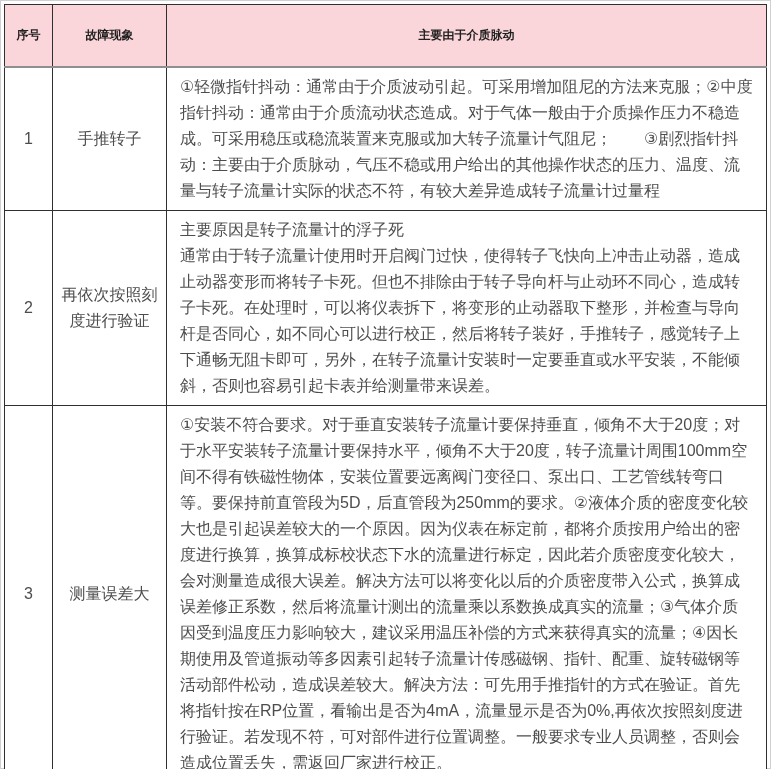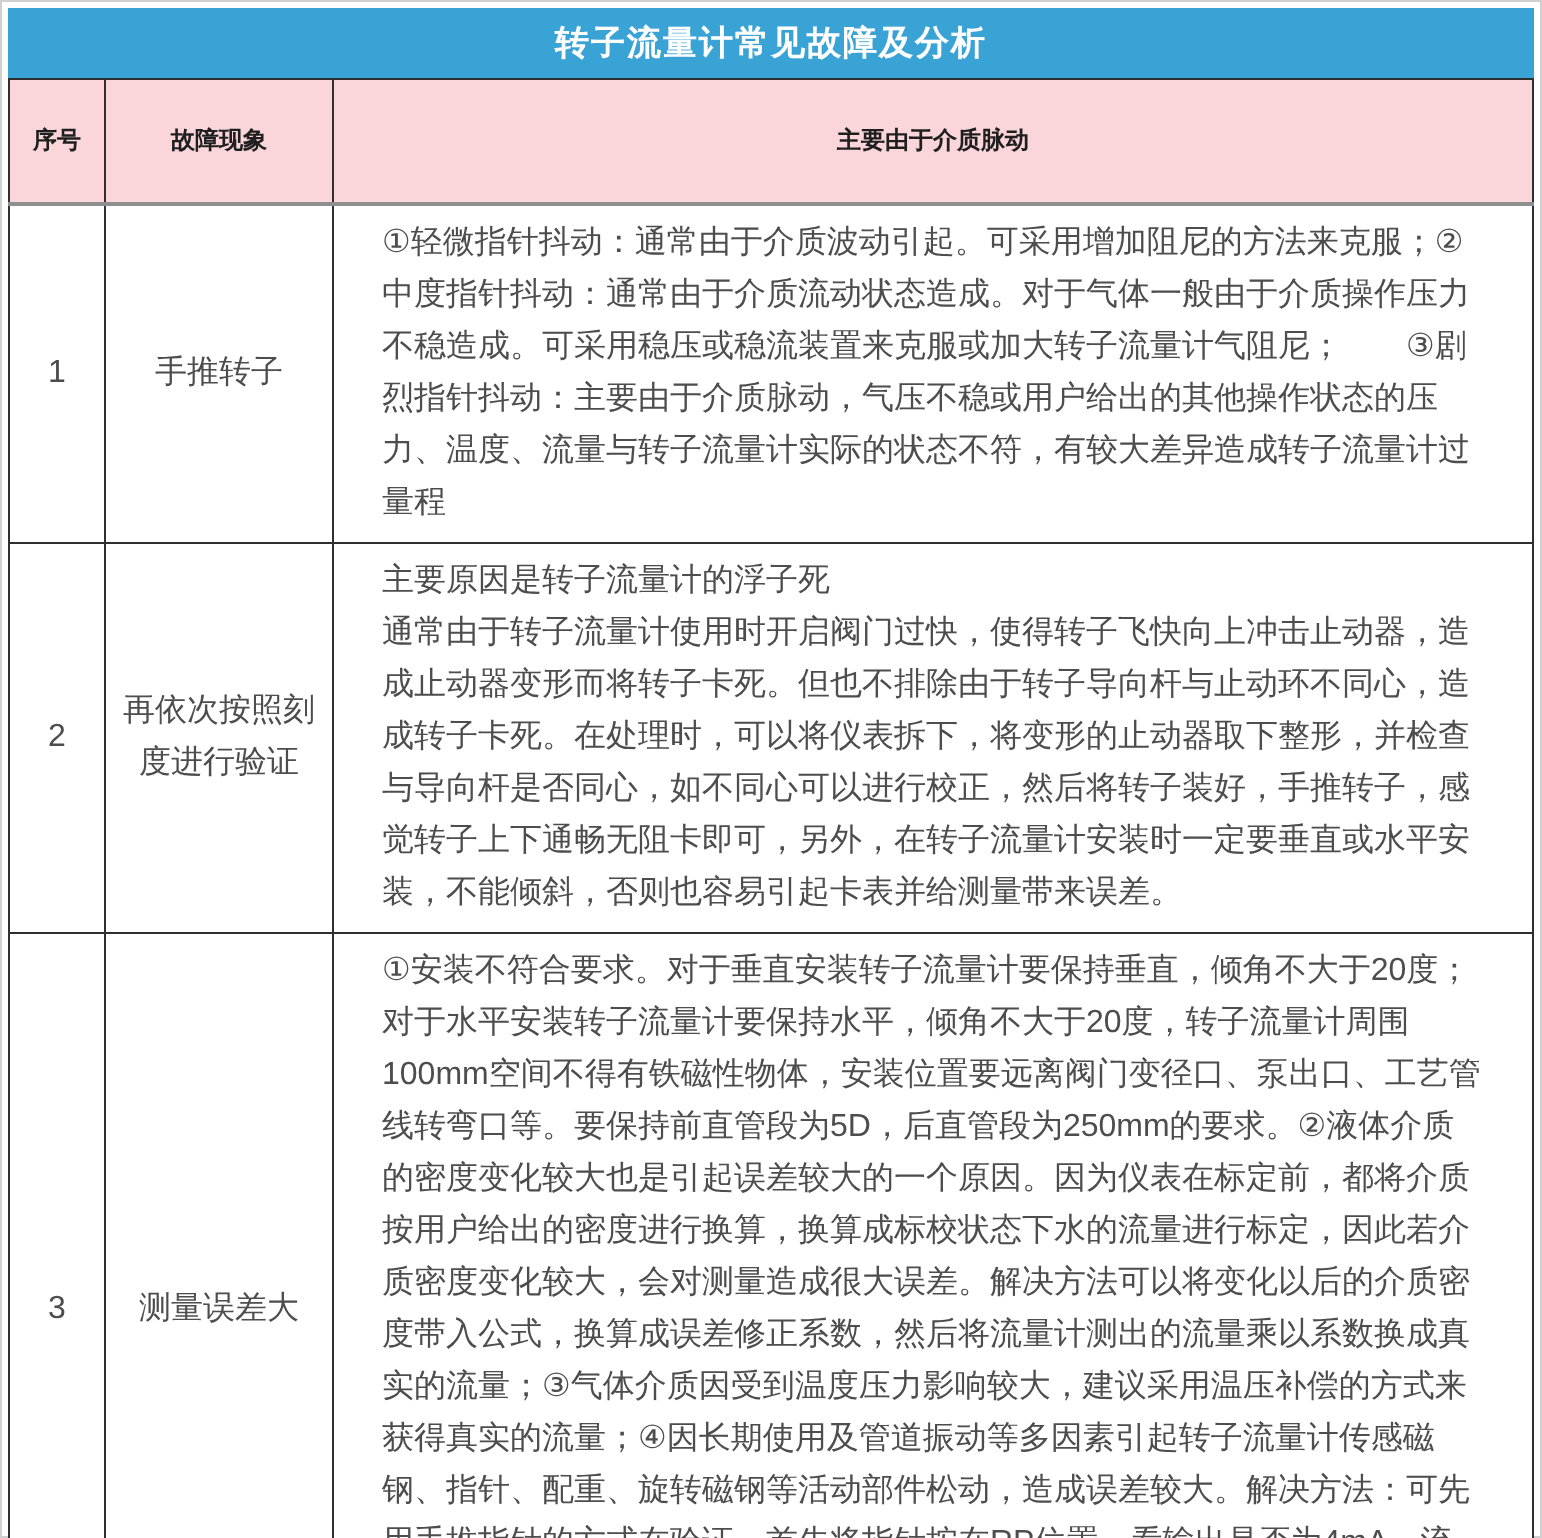--- a/index.html
+++ b/index.html
@@ -54,33 +54,32 @@
     font-size: 16px;
     vertical-align: middle;
   }
   td.cell-no, td.cell-phen {
     text-align: center;
     padding: 2px 6px;
     line-height: 26px;
   }
   td.cell-reason {
     text-align: left;
-    padding: 6px 24px;
+    padding: 6px 13px;
     line-height: 26px;
     white-space: pre-wrap;
   }
   tr.row-1 { height: 135px; }
   tr.row-2 { height: 178px; }
   tr.row-3 { height: 354px; }
 </style>
 </head>
 <body>
 
 <div class="page">
-  <div class="title-bar">转子流量计常见故障及分析</div>
 
   <table class="fault-table">
     <colgroup>
       <col class="c-no">
       <col class="c-phen">
       <col class="c-reason">
     </colgroup>
     <thead>
       <tr>
         <th>序号</th>

